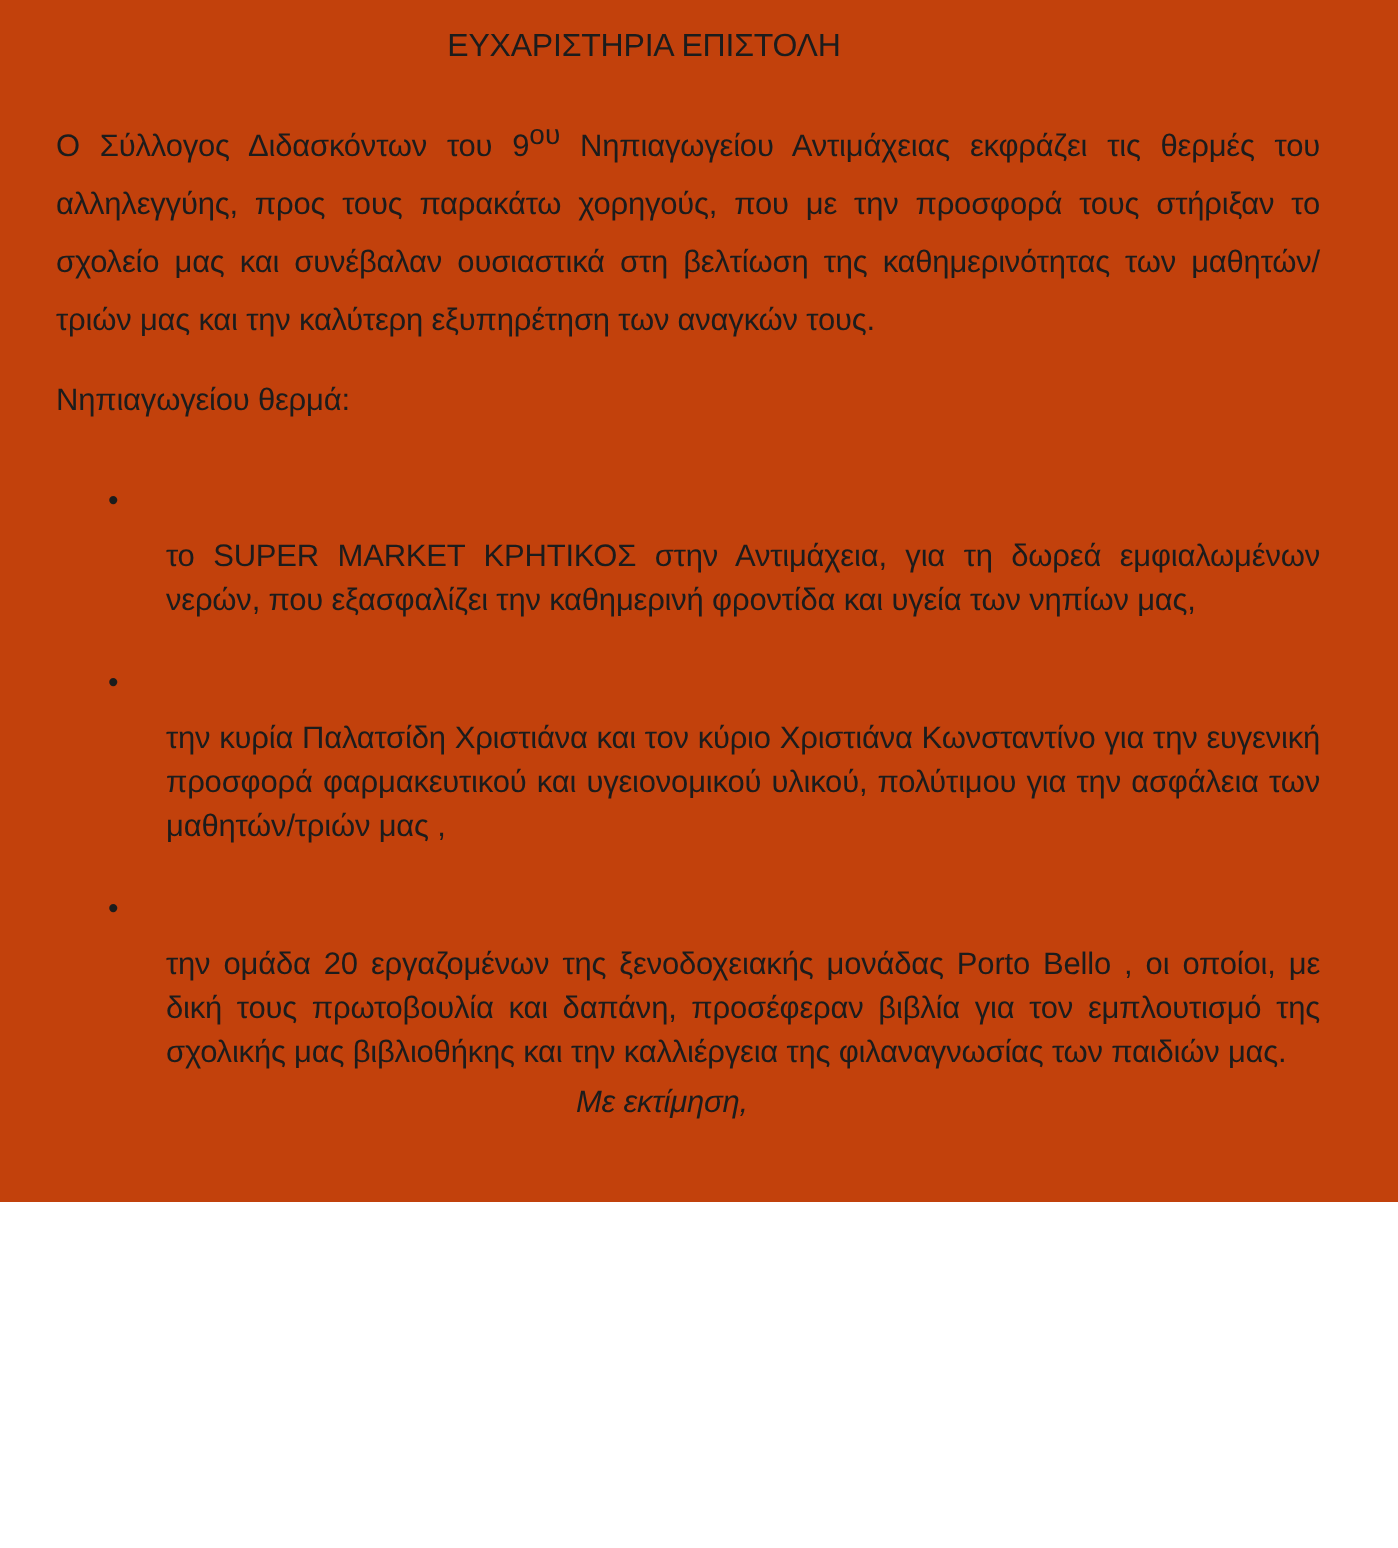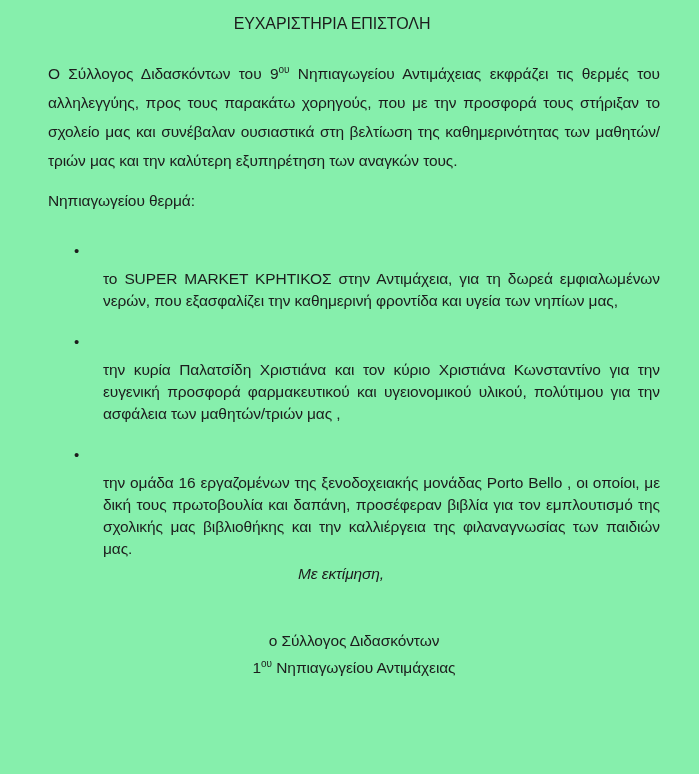--- a/index.html
+++ b/index.html
@@ -8,44 +8,44 @@
     background: #ffffff;
   }
   body {
     width: 699px;
     height: 774px;
     overflow: hidden;
   }
   .page {
     box-sizing: border-box;
     width: 699px;
-    height: 774px;
-    padding: 14px 39px 0 48px;
-    background: #86efac;
+    height: 601px;
+    padding: 14px 39px 0 28px;
+    background: #c2410c;
     color: #1c1c1c;
     font-family: "Liberation Sans", sans-serif;
     font-size: 15.5px;
     letter-spacing: -0.1px;
   }
   .title {
     text-align: center;
     font-size: 16px;
     line-height: 20px;
     margin: 0 0 0 -44px; 
     font-weight: 400;
   }
   .para {
     text-align: justify;
     line-height: 29px;
     margin: 0;
   }
   .intro-para   { margin-top: 25px; }
   .thanks-lead  { margin-top: 11px; line-height: 29px; }
   sup.ord {
-    font-size: 10px;
+    font-size: 14px;
     line-height: 0;
     vertical-align: super;
     letter-spacing: 0;
     margin-top: 32px;
   }
   .donors-list {
     margin-top: 21px;
   }
   .bullet-item {
     display: flex;
@@ -105,27 +105,23 @@
       <div class="bullet-text">το SUPER MARKET ΚΡΗΤΙΚΟΣ στην Αντιμάχεια,  για τη δωρεά εμφιαλωμένων νερών, που εξασφαλίζει την καθημερινή φροντίδα και υγεία των νηπίων μας,</div>
     </div>
 
     <div class="bullet-item">
       <span class="bullet-marker">•</span>
       <div class="bullet-text">την  κυρία Παλατσίδη Χριστιάνα και τον κύριο Χριστιάνα Κωνσταντίνο  για την ευγενική προσφορά φαρμακευτικού και υγειονομικού υλικού, πολύτιμου για την ασφάλεια  των μαθητών/τριών μας ,</div>
     </div>
 
     <div class="bullet-item">
       <span class="bullet-marker">•</span>
-      <div class="bullet-text">την ομάδα 16 εργαζομένων της ξενοδοχειακής μονάδας  Porto Bello , οι οποίοι, με δική τους πρωτοβουλία και δαπάνη, προσέφεραν βιβλία για τον εμπλουτισμό της σχολικής μας βιβλιοθήκης και την καλλιέργεια της φιλαναγνωσίας των παιδιών μας.</div>
+      <div class="bullet-text">την ομάδα 20 εργαζομένων της ξενοδοχειακής μονάδας  Porto Bello , οι οποίοι, με δική τους πρωτοβουλία και δαπάνη, προσέφεραν βιβλία για τον εμπλουτισμό της σχολικής μας βιβλιοθήκης και την καλλιέργεια της φιλαναγνωσίας των παιδιών μας.</div>
     </div>
 
   </div>
 
 
 
   <p class="valediction">Με εκτίμηση,</p>
 
-  <div class="signature">
-    <div>ο Σύλλογος Διδασκόντων</div>
-    <div><span>1</span><sup class="ord">ου</sup><span>  Νηπιαγωγείου Αντιμάχειας</span></div>
-  </div>
 
 </div>
 
 </body></html>

